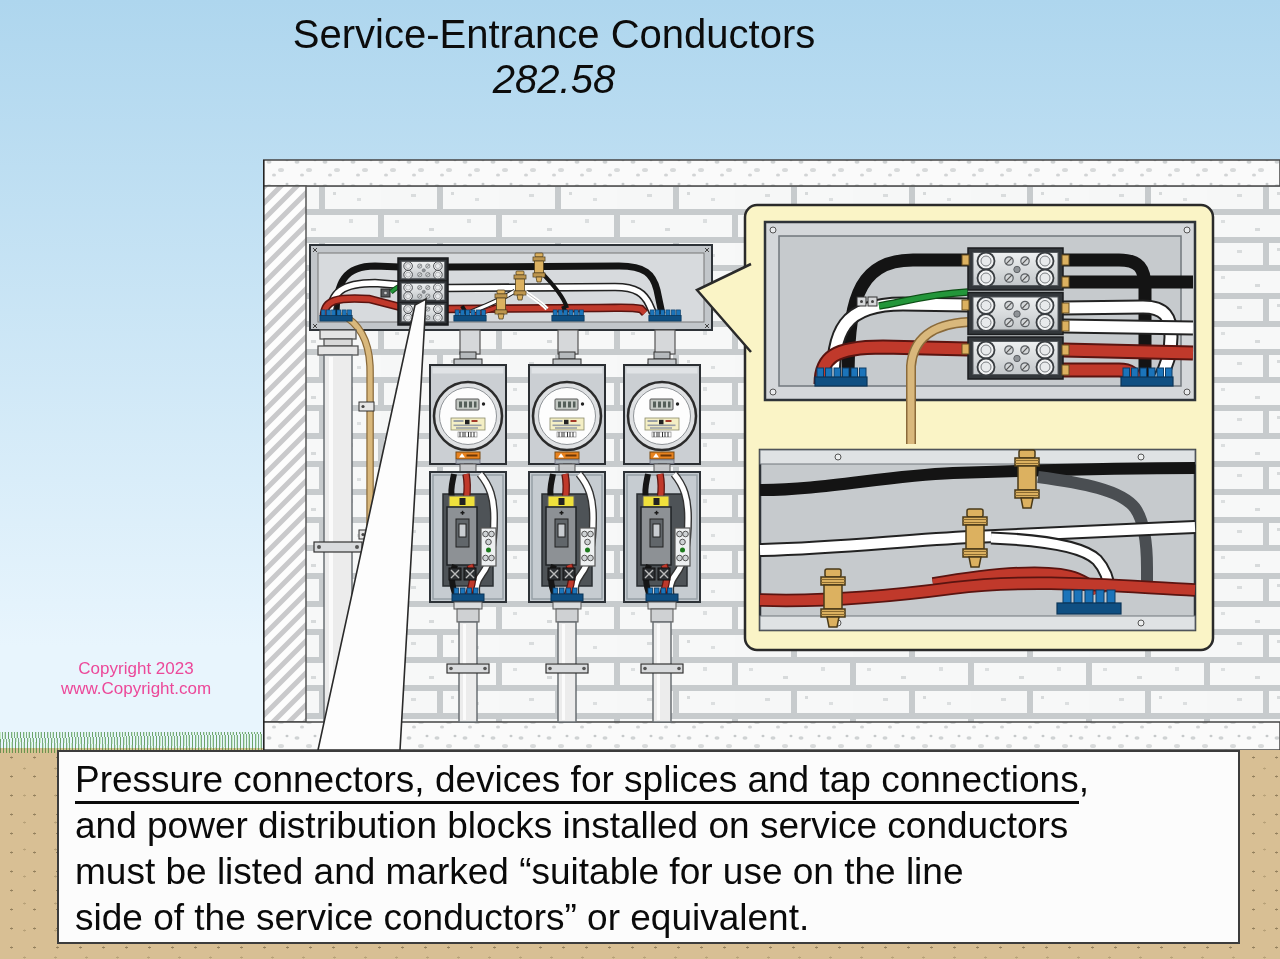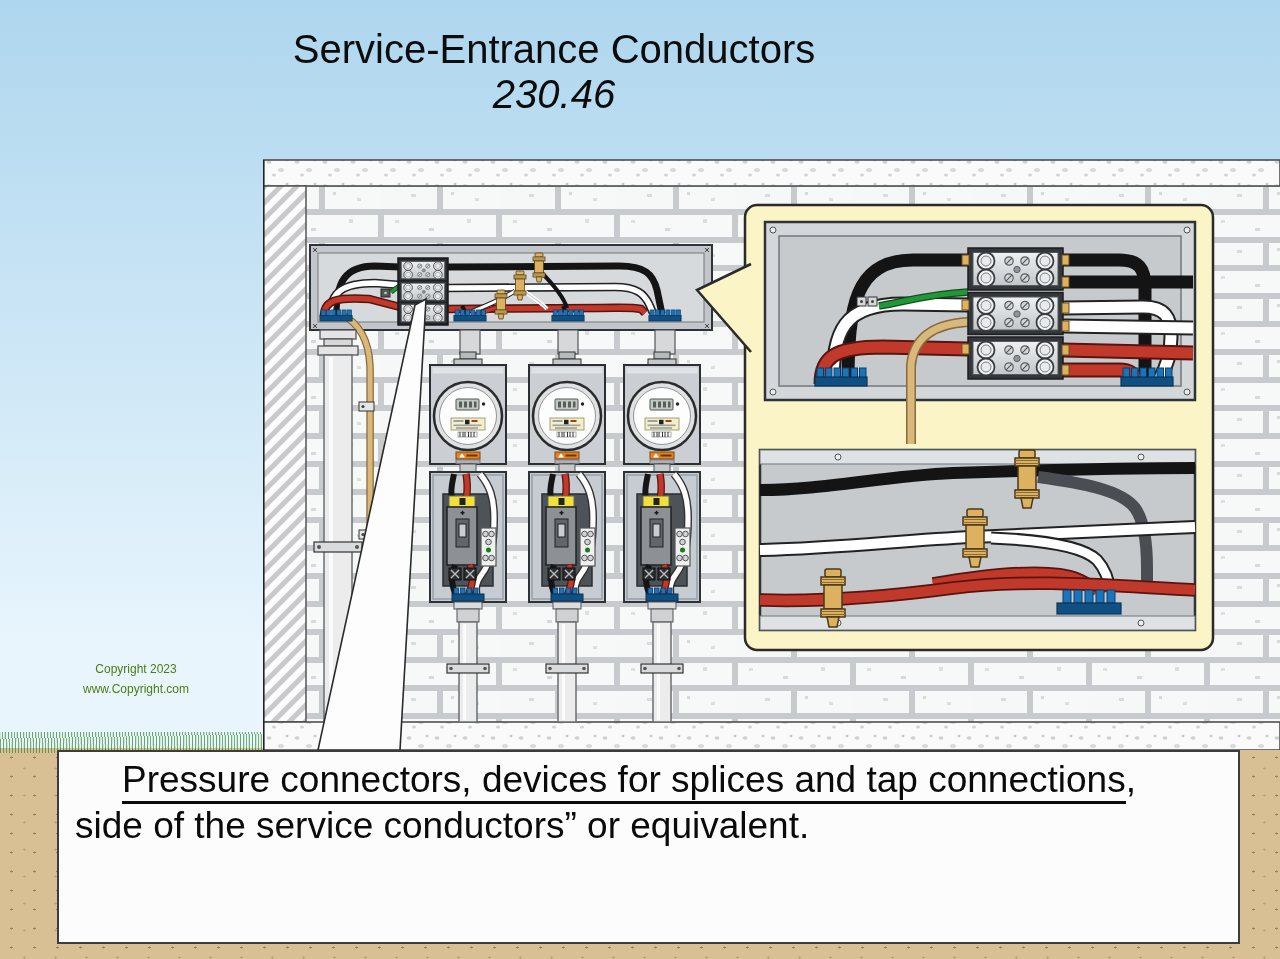--- a/index.html
+++ b/index.html
@@ -10,45 +10,45 @@
   .ground{position:absolute;left:0;top:748px;width:1280px;height:211px;
        background-color:var(--ground,#d8bf94);
        background-image:radial-gradient(#93805d 1px,transparent 1.4px),
                         radial-gradient(#b7a178 1px,transparent 1.3px);
        background-size:23px 19px,31px 27px;background-position:0 0,9px 7px;}
   .grass{position:absolute;left:0;top:732px;width:266px;height:21px;
        background:linear-gradient(180deg,#54b944 0%,var(--grass,#2f9e2f) 70%,#23851f 100%);
        background-image:repeating-linear-gradient(88deg,rgba(15,90,15,.5) 0 1px,transparent 1px 3px),
                         repeating-linear-gradient(93deg,rgba(150,230,120,.45) 0 1px,transparent 1px 4px);}
   .title{position:absolute;left:0;top:12px;width:1108px;text-align:center;
-       font-size:40px;line-height:45px;color:#0c0c0c;letter-spacing:0;margin-top:15px;}
+       font-size:40px;line-height:45px;color:#0c0c0c;letter-spacing:0;}
   .title .code{font-style:italic;}
   .copyright{position:absolute;left:36px;top:659px;width:200px;text-align:center;
-       font-size:12px;line-height:20px;color:#4d7c0f;}
+       font-size:17px;line-height:20px;color:#ec4899;}
   .scene{position:absolute;left:263px;top:156px;width:1017px;height:594px;}
   .caption{position:absolute;left:57px;top:750px;width:1183px;height:194px;
        background:var(--caption-bg,#fcfcfc);border:2px solid #3c3c3c;box-sizing:border-box;
        padding:5px 0 0 16px;z-index:5;}
   .cap-line{font-size:37px;line-height:46px;color:#0a0a0a;white-space:nowrap;}
-  .cap-line .u{border-bottom:3px solid #0a0a0a;padding-bottom:1px;margin-left:47px;}
+  .cap-line .u{border-bottom:3px solid #0a0a0a;padding-bottom:1px;}
   
   .wred{stroke:var(--wire-red,#c0392b);}
   .brassf{fill:var(--brass,#dcb160);}
   .calloutf{fill:var(--callout-bg,#faf4c6);}
 </style>
 </head>
 <body>
 
 <div class="sky"></div>
 <div class="ground"></div>
 <div class="grass"></div>
 
 <div class="title">
   <div>Service-Entrance Conductors</div>
-  <div class="code">230.46</div>
+  <div class="code">282.58</div>
 </div>
 
 <div class="copyright">
   <div>Copyright 2023</div>
   <div>www.Copyright.com</div>
 </div>
 
 <svg class="scene" viewBox="0 0 1017 594">
   <defs>
     <pattern id="bricks" width="118" height="56" patternUnits="userSpaceOnUse">
@@ -368,14 +368,16 @@
         <rect x="794" y="447" width="64" height="11" fill="#0f4f82" stroke="#0a3558" stroke-width="1.2"></rect>
       </g>
     </g>
   </g>
 </svg>
 
 <div class="caption">
   <div class="cap-line">
     <span class="u">Pressure connectors, devices for splices and tap connections</span><span>,</span>
   </div>
+  <div class="cap-line">and power distribution blocks installed on service conductors</div>
+  <div class="cap-line">must be listed and marked “suitable for use on the line</div>
   <div class="cap-line">side of the service conductors” or equivalent.</div>
 </div>
 
 </body></html>

